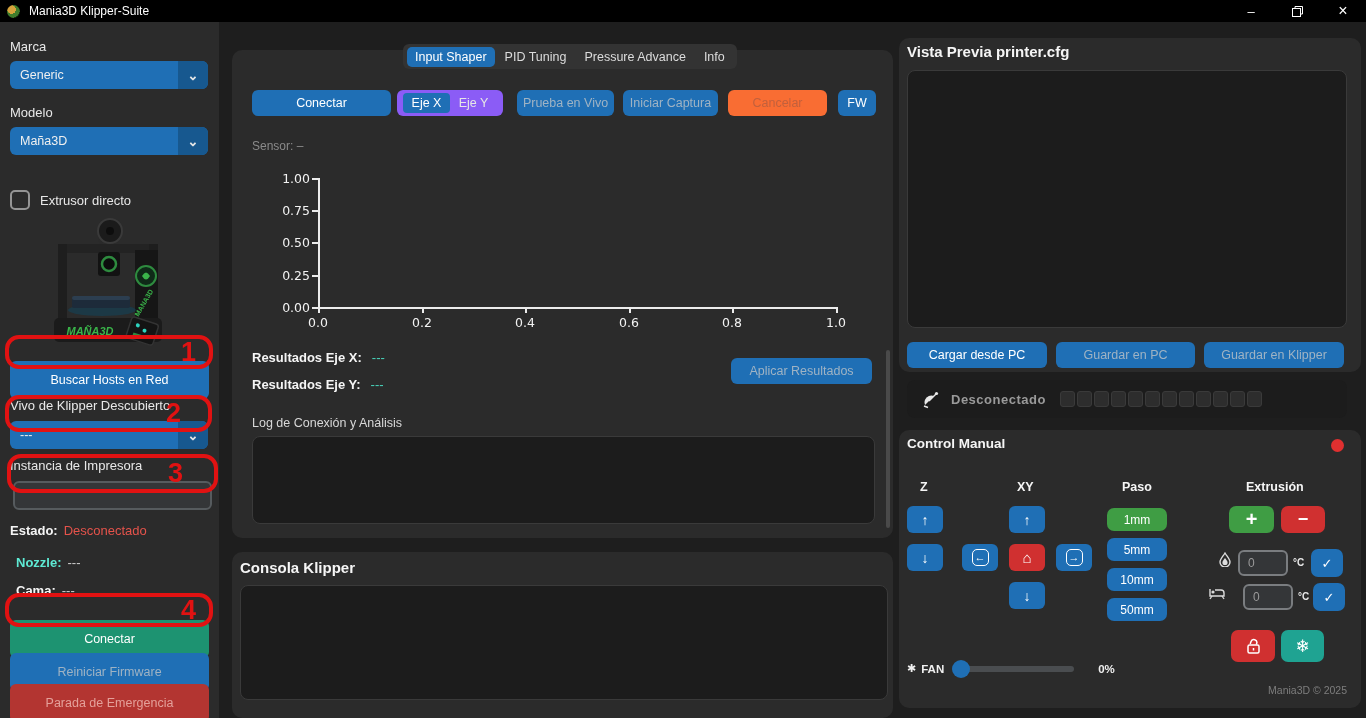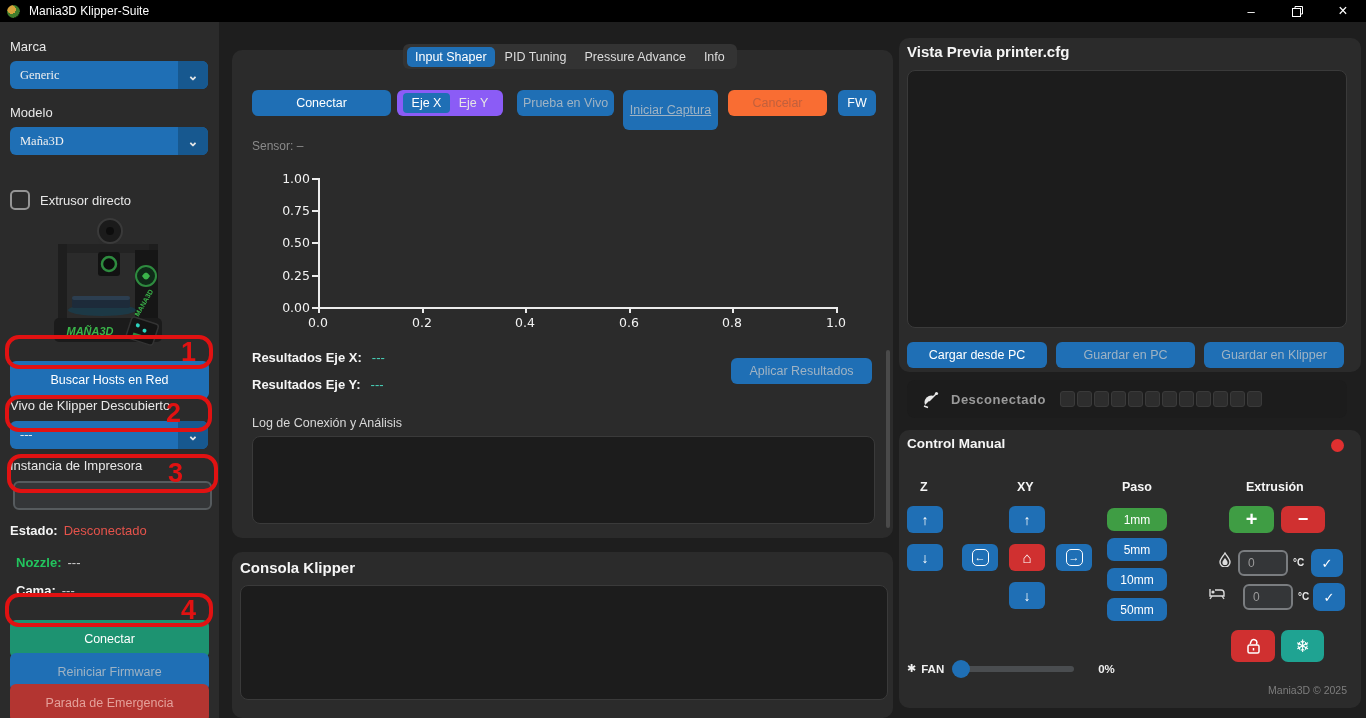--- a/index.html
+++ b/index.html
@@ -12,21 +12,21 @@
   .appicon { width:13px; height:13px; margin-left:7px; border-radius:50%;
              background:radial-gradient(circle at 35% 35%, #d7a43c 0 35%, #3f7d2c 36% 70%, #1c3a14 71%); }
   .apptitle { color:#fff; font-size:12px; margin-left:9px; }
   .winbtns { position:absolute; right:0; top:0; height:22px; display:flex; }
   .winbtn { width:46px; height:22px; display:flex; align-items:center; justify-content:center; color:#fff; font-size:13px; }
 
   
   .sidebar { position:absolute; left:0; top:22px; width:219px; height:696px; background:#2b2b2b; }
   .sb-label { position:absolute; left:10px; color:#e8e8e8; font-size:13px; }
   .dropdown { position:absolute; left:10px; width:198px; height:28px; background:#1f6fb5; border-radius:6px; display:flex; align-items:center; overflow:hidden; }
-  .dropdown .val { color:#f0f0f0; font-size:12.5px; padding-left:10px; flex:1;font-family:Liberation Serif, serif; }
+  .dropdown .val { color:#f0f0f0; font-size:12.5px; padding-left:10px; flex:1; }
   .dropdown .arrowbox { width:30px; height:28px; background:#17588f; display:flex; align-items:center; justify-content:center; color:#e8e8e8; font-size:13px; font-weight:bold; }
   .checkrow { position:absolute; left:10px; top:168px; display:flex; align-items:center; gap:10px; }
   .checkbox { width:20px; height:20px; border:2px solid #949494; border-radius:5px; background:transparent; }
   .checklabel { color:#e8e8e8; font-size:13px; }
   .printer-wrap { position:absolute; left:38px; top:196px; width:145px; height:132px; }
   .sb-btn { position:absolute; left:10px; width:199px; height:38px; border-radius:6px; display:flex; align-items:center; justify-content:center; font-size:12.5px; }
   .entry { background:#343638; border:2px solid #565b5e; border-radius:6px; }
   .statusrow { position:absolute; left:10px; display:flex; gap:6px; font-size:13px;text-align:right; }
 
   
@@ -162,42 +162,42 @@
     </div>
 
     <div class="sb-label" style="top:436px;">Instancia de Impresora</div>
     <input class="entry" style="position: absolute; left: 13px; top: 459px; width: 199px; height: 29px; color: rgb(232, 232, 232); font-size: 13px; padding-left: 8px;" value="">
 
     <div class="statusrow" style="top:501px;">
       <span style="color:#f5f5f5; font-weight:bold;">Estado:</span>
       <span style="color:#e5534b;">Desconectado</span>
     </div>
     <div class="statusrow" style="top:533px; left:16px;">
-      <span style="color:#22c55e; font-weight:bold;">Nozzle:</span>
+      <span style="color:#5eead4; font-weight:bold;">Nozzle:</span>
       <span style="color:#cfcfcf;">---</span>
     </div>
     <div class="statusrow" style="top:561px; left:16px;">
       <span style="color:#f5f5f5; font-weight:bold;">Cama:</span>
       <span style="color:#cfcfcf;">---</span>
     </div>
 
     <button class="sb-btn green" style="top:598px; border:none;">Conectar</button>
     <button class="sb-btn blue disabled" style="top:631px; border:none;">Reiniciar Firmware</button>
     <button class="sb-btn dred" style="top:662px; border:none;">Parada de Emergencia</button>
 
   </div>
 
   <div class="panel p1">
     <button class="btn blue" style="left:20px; top:40px; width:139px; height:26px; border:none;">Conectar</button>
     <div class="seg" style="left:165px; top:40px; width:106px; height:26px;">
       <div class="opt sel">Eje X</div>
       <div class="opt">Eje Y</div>
     </div>
     <button class="btn blue disabled" style="left:285px; top:40px; width:97px; height:26px; border:none;">Prueba en Vivo</button>
-    <button class="btn blue disabled" style="left:391px; top:40px; width:95px; height:40px; border:none;text-decoration:underline;">Iniciar Captura</button>
+    <button class="btn blue disabled" style="left:391px; top:40px; width:95px; height:26px; border:none;">Iniciar Captura</button>
     <button class="btn orange" style="left:496px; top:40px; width:99px; height:26px; border:none;">Cancelar</button>
     <button class="btn blue" style="left:606px; top:40px; width:38px; height:26px; border:none;">FW</button>
 
     <div class="muted" style="position:absolute; left:20px; top:89px;">Sensor: –</div>
 
     <div>
       <div class="axis" style="left:86px; top:128px; width:1.5px; height:130px;"></div>
       <div class="axis" style="left:86px; top:257px; width:519px; height:1.5px;"></div>
       <div class="axis" style="left:80px; top:128px; width:6px; height:1.5px;"></div>
       <div class="axis" style="left:80px; top:160px; width:6px; height:1.5px;"></div>

